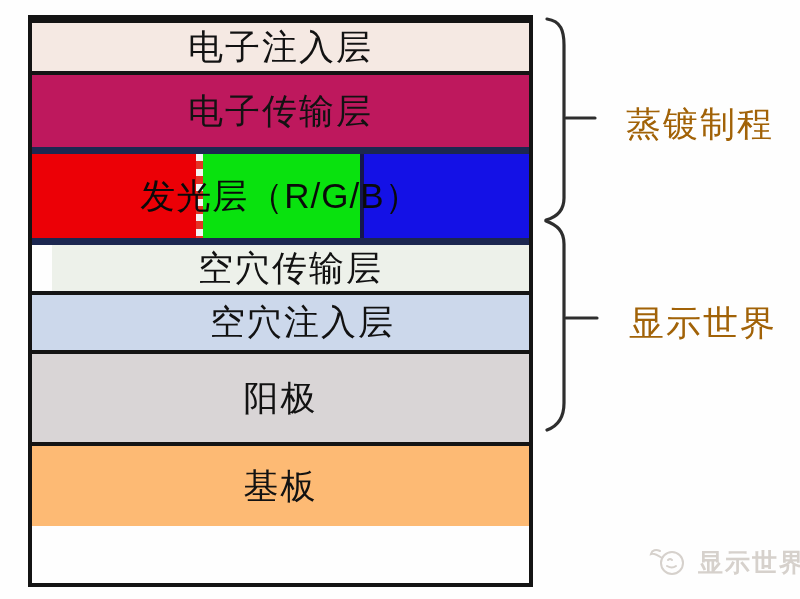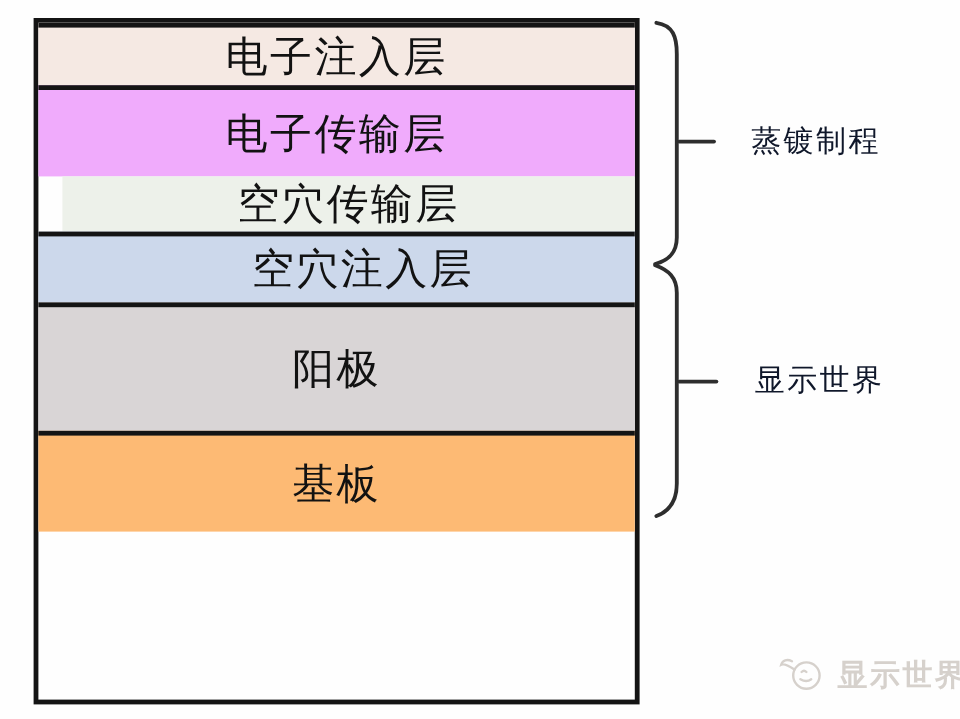--- a/index.html
+++ b/index.html
@@ -38,21 +38,21 @@
     color: #121212;
     letter-spacing: 2px;
     white-space: nowrap;
   }
   .l-cathode            { height: 55px; }
   .l-electron-injection { height: 52px; border-top: 4px solid #141414; }
   .l-electron-transport { height: 76px; border-top: 4px solid #141414; }
   .l-emitting           { height: 98px; border-top: 7px solid #1c2750; border-bottom: 7px solid #1c2750; padding: 0; }
   .l-hole-transport     { height: 46px; }
   .l-hole-injection     { height: 59px; border-top: 4px solid #141414; }
-  .l-anode              { height: 107px; border-top: 4px solid #141414; }
+  .l-anode              { height: 92px; border-top: 4px solid #141414; }
   .l-substrate          { height: 84px; border-top: 4px solid #141414; }
 
   
   .eml-row { position: absolute; inset: 0; display: flex; }
   .eml-red   { flex: 0 0 164px; }
   .eml-green { flex: 0 0 157px; }
   .eml-blue  { flex: 1 1 auto; }
   .eml-div-dashed {
     flex: 0 0 7px;
     background: repeating-linear-gradient(180deg, #f4f4f4 0 7px, #e23326 7px 15px);
@@ -65,23 +65,23 @@
     font-weight: 500;
     color: #0a0a0a;
     letter-spacing: 1px;
     white-space: nowrap;
   }
 
   
   .braces { position: absolute; left: 0; top: 0; pointer-events: none; }
   .proc-label {
     position: absolute;
-    font-size: 25px;
+    font-size: 35px;
     font-weight: 500;
-    color: #0f172a;
+    color: #a16207;
     letter-spacing: 2px;
     white-space: nowrap;
   }
   .proc-label.top    { left: 626px; top: 101px; }
   .proc-label.bottom { left: 629px; top: 300px; }
 
   
   .watermark {
     position: absolute;
     left: 648px;
@@ -104,24 +104,34 @@
 
 <div class="stage">
 
   <div class="stack">
 
 
     <div class="layer l-electron-injection" style="background: rgb(245, 233, 227);">
       <span class="lbl">电子注入层</span>
     </div>
 
-    <div class="layer l-electron-transport" style="background: #f0abfc;">
+    <div class="layer l-electron-transport" style="background: #be185d;">
       <span class="lbl">电子传输层</span>
     </div>
 
+    <div class="layer l-emitting">
+      <div class="eml-row">
+        <div class="eml-red" style="background: rgb(236, 0, 6);"></div>
+        <div class="eml-div-dashed"></div>
+        <div class="eml-green" style="background: rgb(9, 226, 14);"></div>
+        <div class="eml-div-solid"></div>
+        <div class="eml-blue" style="background: rgb(20, 17, 230);"></div>
+      </div>
+      <span class="eml-label">发光层（R/G/B）</span>
+    </div>
 
     <div class="layer l-hole-transport" style="background: rgb(237, 241, 234); margin-left: 20px;">
       <span class="lbl">空穴传输层</span>
     </div>
 
     <div class="layer l-hole-injection" style="background: rgb(204, 216, 235); padding-left: 44px;">
       <span class="lbl">空穴注入层</span>
     </div>
 
     <div class="layer l-anode" style="background: rgb(217, 213, 214);">

